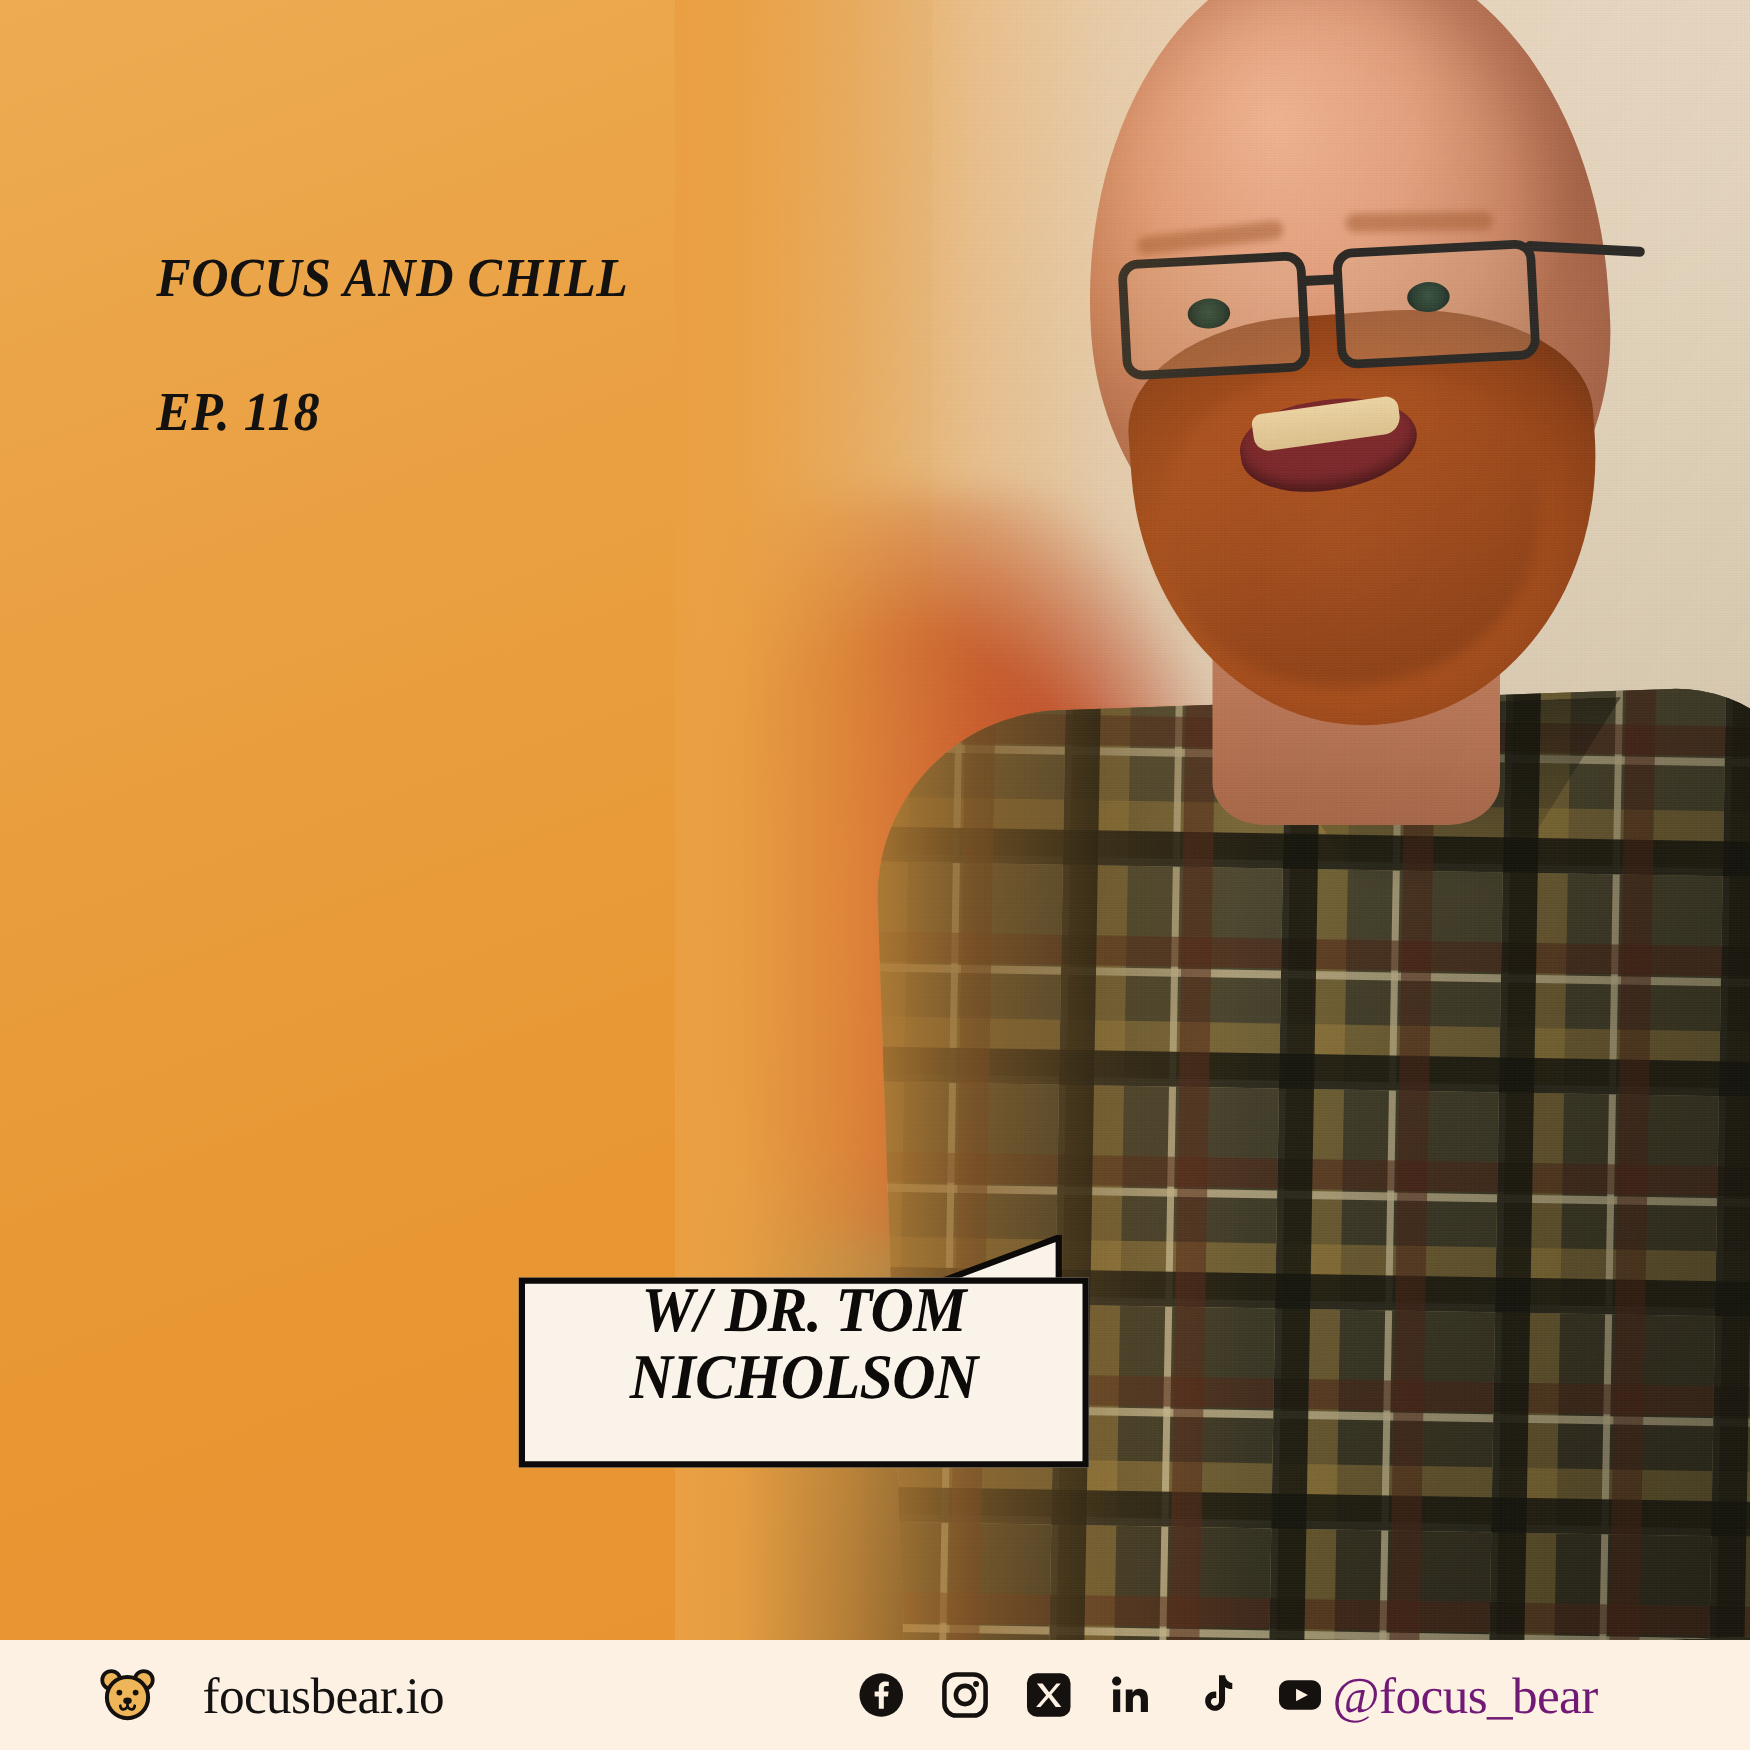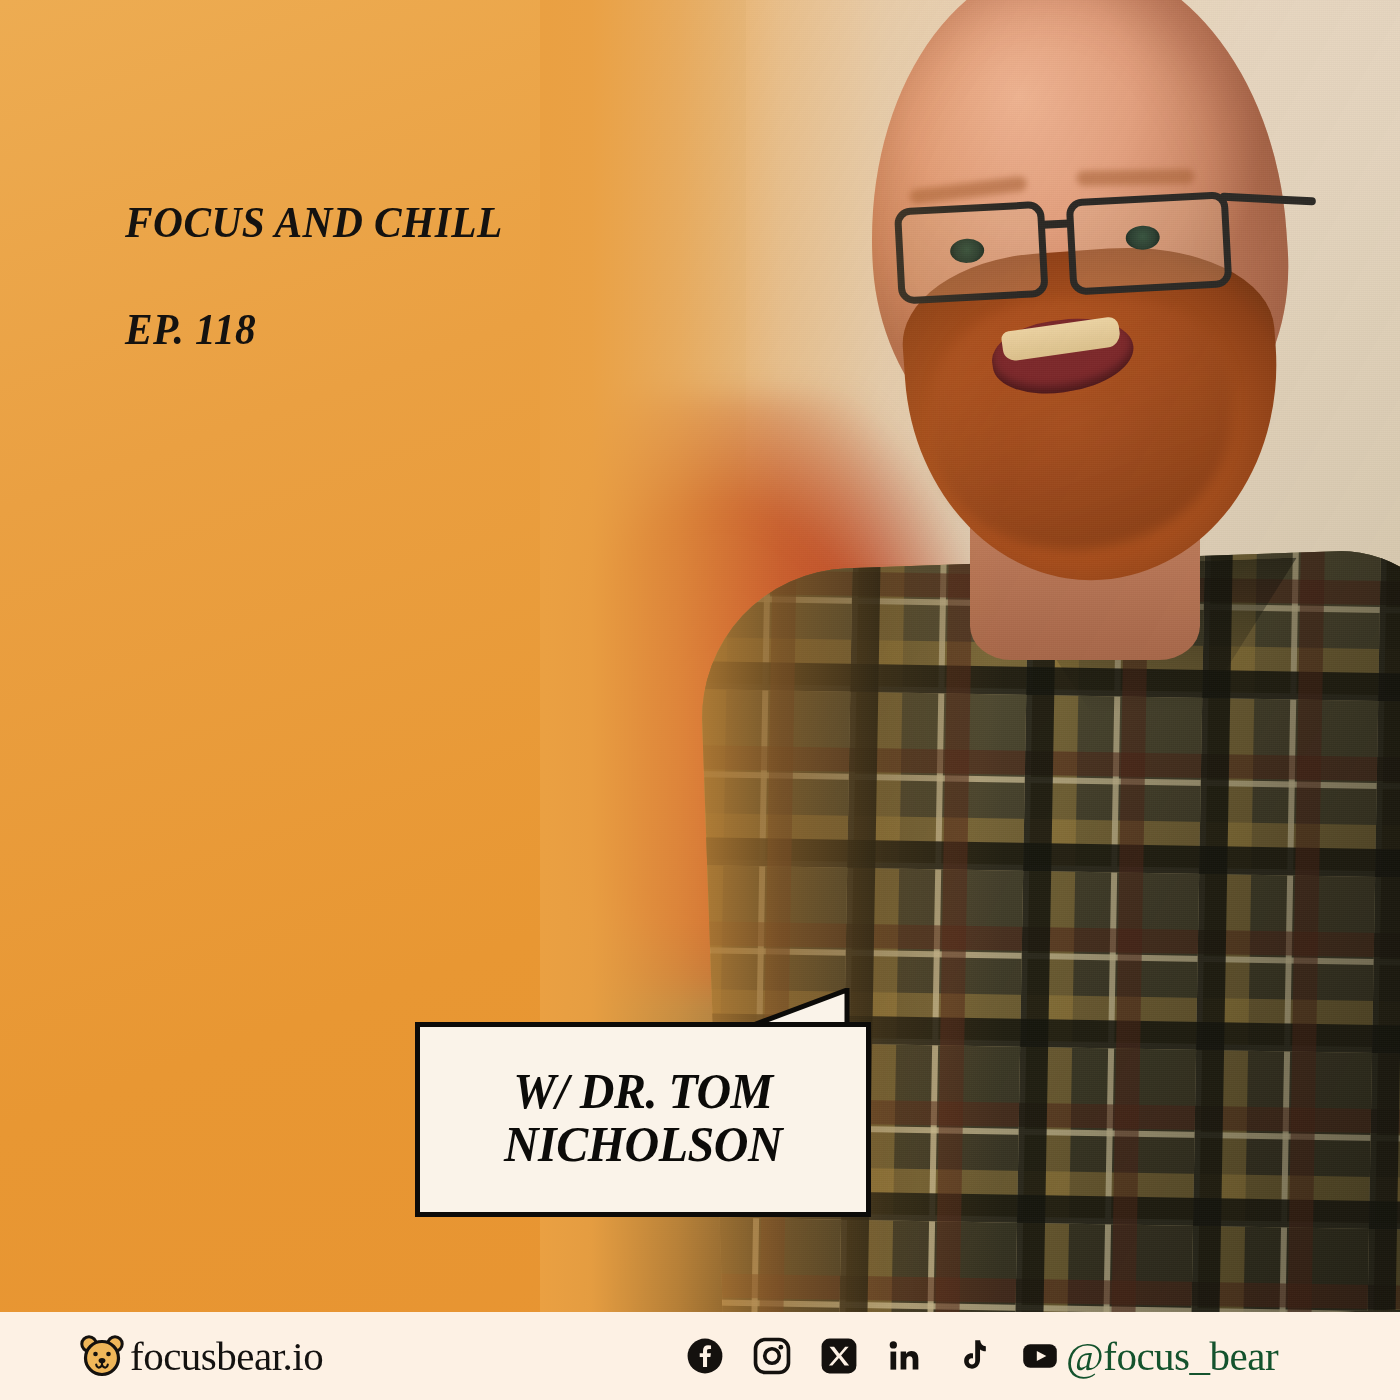--- a/index.html
+++ b/index.html
@@ -223,57 +223,57 @@
   }
 
   
   .guest-wrap{
     position:absolute;left:410px;top:988px;width:470px;height:210px;
   }
   .guest-tail{
     position:absolute;left:0;top:0;width:470px;height:210px;
   }
   .guest-box{
-    position:absolute;left:5px;top:34px;width:456px;height:195px;
+    position:absolute;left:5px;top:34px;width:456px;height:152px;
     background:#FAF3E9;
     border:5px solid #0C0B09;
-    display:flex;align-items:center;justify-content:center;
+    display:flex;justify-content:center;
   }
   .guest-text{
     font-style:italic;font-weight:bold;
     font-size:48px;line-height:1.04;
     letter-spacing:-.5px;
     color:#0C0B09;
     text-align:center;
     transform:scaleY(1.06);
     white-space:pre-line;
     padding-bottom:4px;
   }
 
   
   .footer{
     position:absolute;left:0;bottom:0;width:1400px;height:88px;
     background:#FDF1E4;
     display:flex;align-items:center;
   }
   .brand{
-    display:flex;align-items:center;gap:4px;
+    display:flex;align-items:center;gap:36px;
     margin-left:78px;
   }
   .brand-name{
     font-size:41px;color:#141210;letter-spacing:-.5px;
   }
   .socials{
     position:absolute;left:686px;top:50%;transform:translateY(-50%);
     display:flex;align-items:center;gap:29px;
   }
   .soc{width:38px;height:38px;display:block;}
   .handle{
     position:absolute;left:1066px;top:50%;transform:translateY(-50%);
-    font-size:41px;color:#14532d;letter-spacing:-.5px;white-space:nowrap;
+    font-size:41px;color:#701a75;letter-spacing:-.5px;white-space:nowrap;
   }
 </style>
 </head>
 <body>
 
 <div id="cover">
 
   <div class="bg-orange"></div>
 
   <div class="photo">

